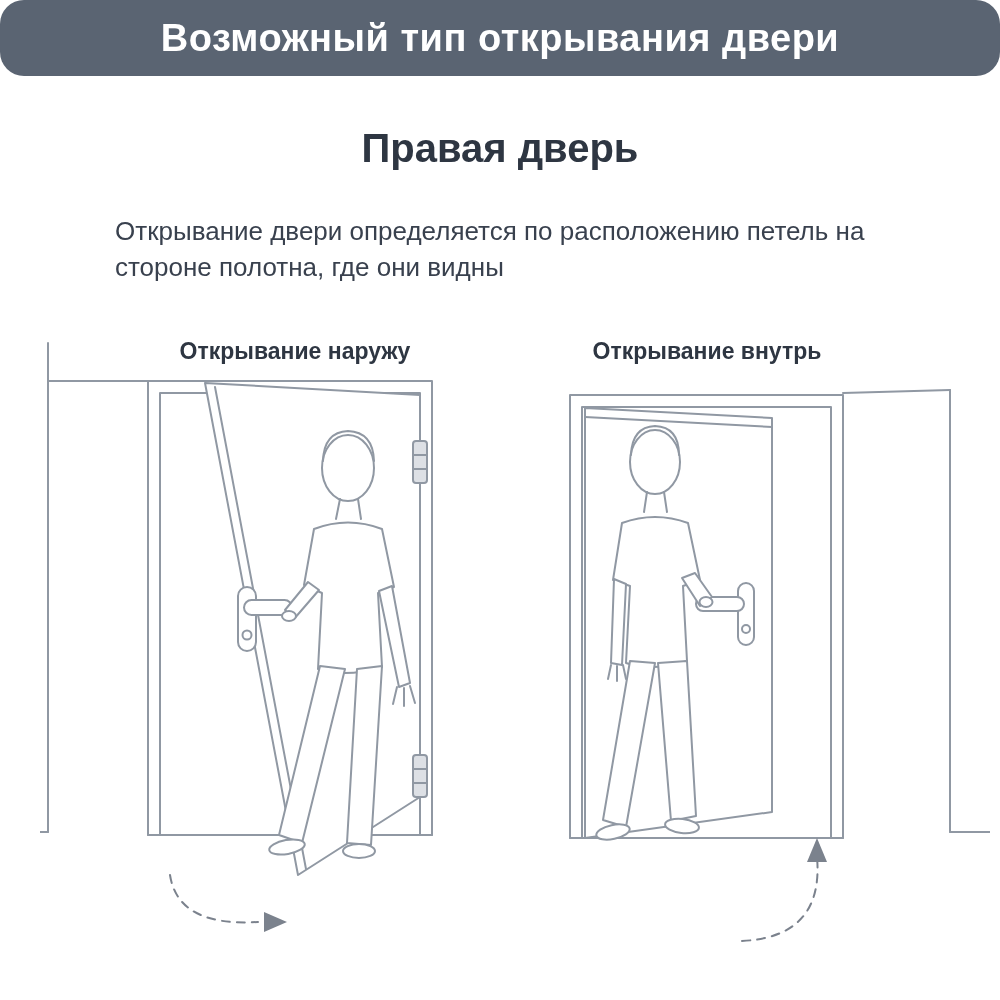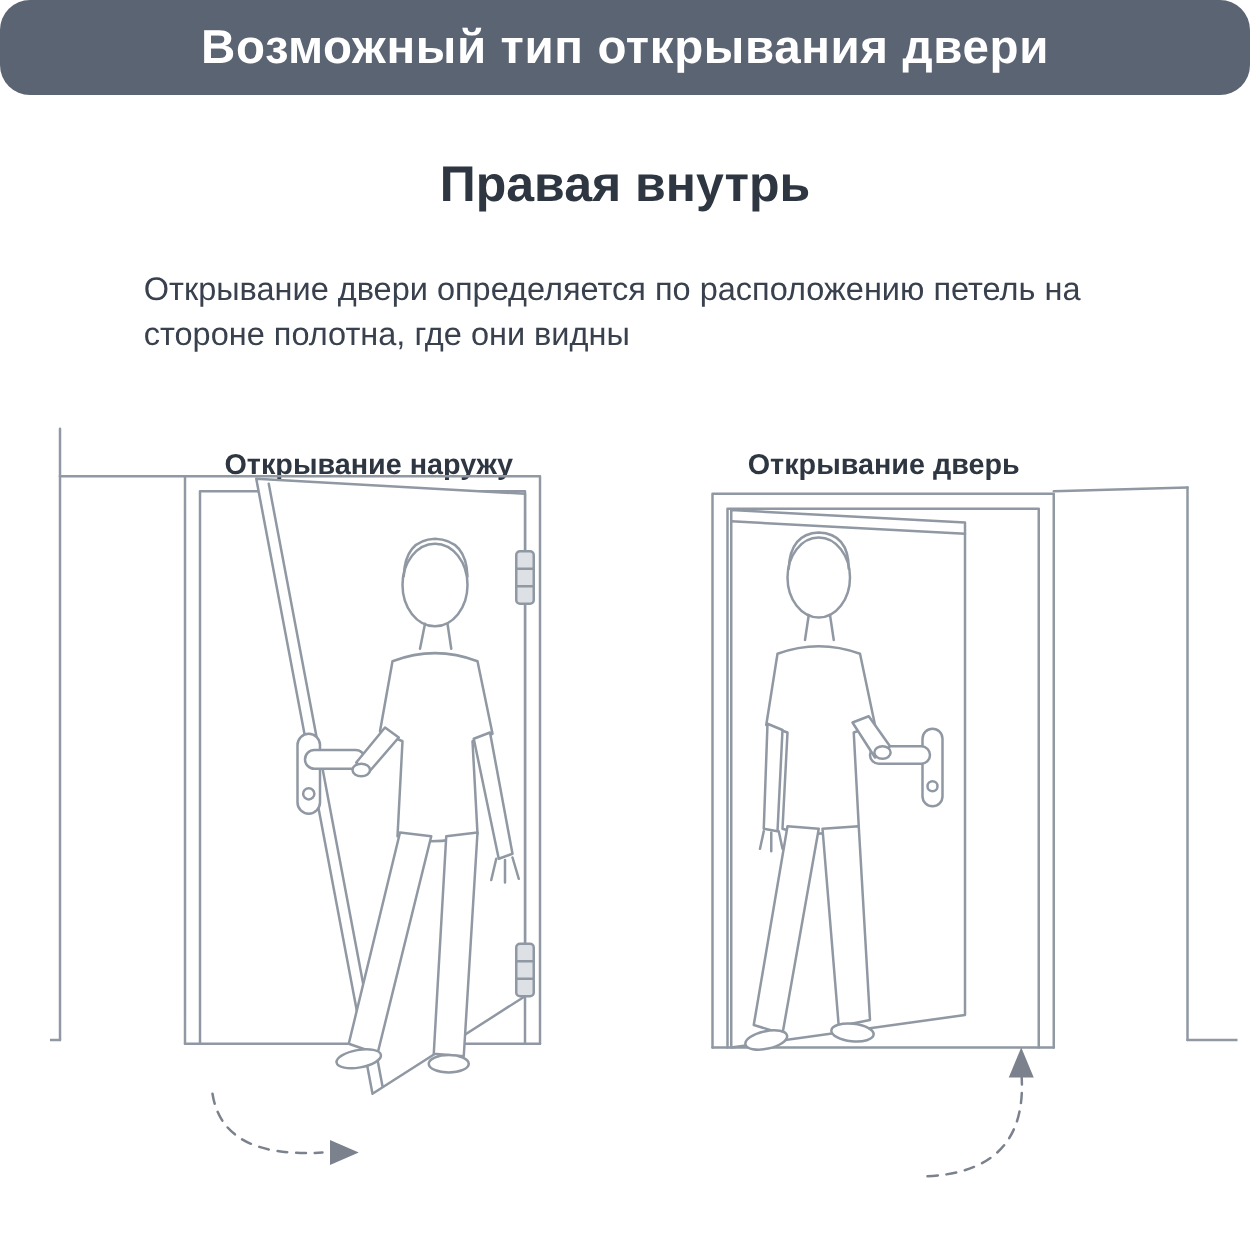--- a/index.html
+++ b/index.html
@@ -45,21 +45,20 @@
     line-height: 1.38;
     color: #39414e;
   }
   .diagram-label {
     position: absolute;
     font-size: 23px;
     font-weight: bold;
     color: #2e3642;
     text-align: center;
     white-space: nowrap;
-    margin-top: 20px;
   }
   .label-left  { top: 338px; left: 150px; width: 290px; }
   .label-right { top: 338px; left: 568px; width: 278px; }
   svg.diagram {
     position: absolute;
     top: 335px;
     width: 460px;
     height: 630px;
   }
   .svg-left  { left: 40px; }
@@ -67,26 +66,26 @@
 </style>
 </head>
 <body>
 
 <div class="canvas">
 
   <div class="header">
     <div class="header-title">Возможный тип открывания двери</div>
   </div>
 
-  <div class="page-title">Правая внутрь</div>
+  <div class="page-title">Правая дверь</div>
 
   <div class="description">Открывание двери определяется по расположению петель на стороне полотна, где они видны</div>
 
   <div class="diagram-label label-left">Открывание наружу</div>
-  <div class="diagram-label label-right">Открывание дверь</div>
+  <div class="diagram-label label-right">Открывание внутрь</div>
 
   <svg class="diagram svg-left" viewBox="0 0 460 630">
     <g stroke="#9098a3" stroke-width="2" fill="none" stroke-linecap="round" stroke-linejoin="round">
 
       <g>
         <line x1="8" y1="8" x2="8" y2="497"></line>
         <line x1="0" y1="497" x2="8" y2="497"></line>
         <line x1="8" y1="46" x2="108" y2="46"></line>
       </g>
 

